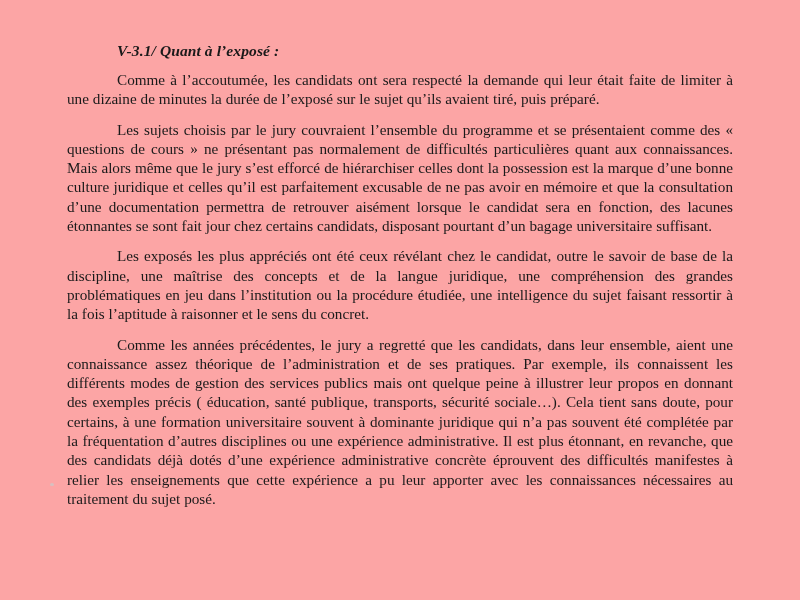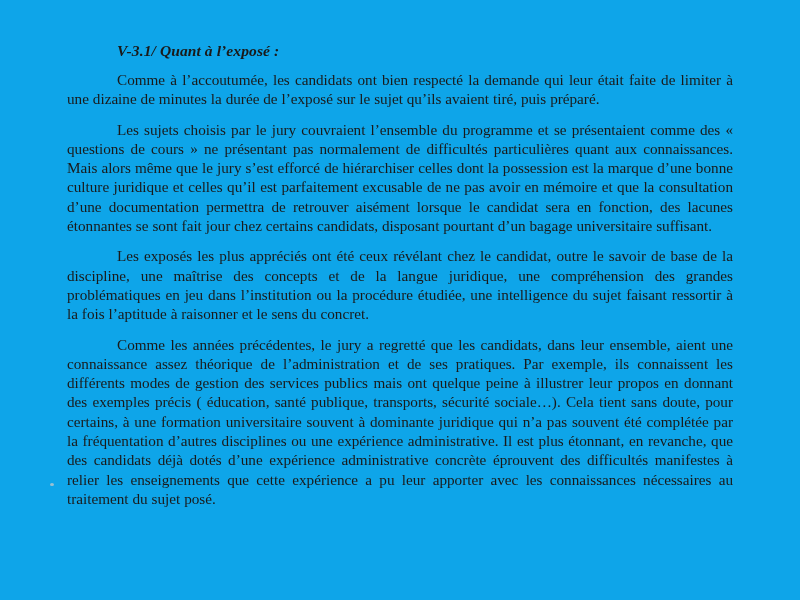--- a/index.html
+++ b/index.html
@@ -15,21 +15,21 @@
     font-family: "Liberation Serif", "DejaVu Serif", serif;
     color: #1a1a1a;
     position: relative;
   }
   .page {
     position: absolute;
     left: 0;
     top: 0;
     width: 800px;
     height: 600px;
-    background: #0ea5e9;
+    background: #fca5a5;
   }
   .content {
     position: absolute;
     left: 67px;
     top: 41px;
     width: 666px;
   }
   .section-heading {
     font-weight: bold;
     font-style: italic;
@@ -65,21 +65,21 @@
 </style>
 </head>
 <body>
 
 <div class="page">
 
   <div class="content">
 
     <h2 class="section-heading">V-3.1/ Quant à l’exposé :</h2>
 
-    <p class="body-text">Comme à l’accoutumée, les candidats ont bien respecté la demande qui leur était faite de limiter à une dizaine de minutes la durée de l’exposé sur le sujet qu’ils avaient tiré, puis préparé.</p>
+    <p class="body-text">Comme à l’accoutumée, les candidats ont sera respecté la demande qui leur était faite de limiter à une dizaine de minutes la durée de l’exposé sur le sujet qu’ils avaient tiré, puis préparé.</p>
 
     <p class="body-text">Les sujets choisis par le jury couvraient l’ensemble du programme et se présentaient comme des « questions de cours » ne présentant pas normalement de difficultés particulières quant aux connaissances. Mais alors même que le jury s’est efforcé de hiérarchiser celles dont la possession est la marque d’une bonne culture juridique et celles qu’il est parfaitement excusable de ne pas avoir en mémoire et que la consultation d’une documentation permettra de retrouver aisément lorsque le candidat sera en fonction, des lacunes étonnantes se sont fait jour chez certains candidats, disposant pourtant d’un bagage universitaire suffisant.</p>
 
     <p class="body-text">Les exposés les plus appréciés ont été ceux révélant chez le candidat, outre le savoir de base de la discipline, une maîtrise des concepts et de la langue juridique, une compréhension des grandes problématiques en jeu dans l’institution ou la procédure  étudiée, une intelligence du sujet faisant ressortir à la fois l’aptitude à raisonner et le sens du concret.</p>
 
     <p class="body-text">Comme les années précédentes, le jury a regretté que les candidats, dans leur ensemble, aient une connaissance assez théorique de l’administration et de ses pratiques. Par exemple, ils connaissent les différents modes de gestion des services publics mais ont quelque peine à illustrer leur propos en donnant des exemples précis ( éducation, santé publique, transports, sécurité sociale…). Cela tient sans doute, pour certains, à une formation universitaire souvent à dominante juridique qui n’a pas souvent été complétée par la fréquentation d’autres disciplines ou une expérience administrative. Il est plus étonnant, en revanche, que des candidats déjà dotés d’une expérience administrative concrète éprouvent des difficultés manifestes à relier les enseignements que cette expérience a pu leur apporter avec les connaissances nécessaires au traitement du sujet posé.</p>
 
   </div>
 
   <div class="speck"></div>

